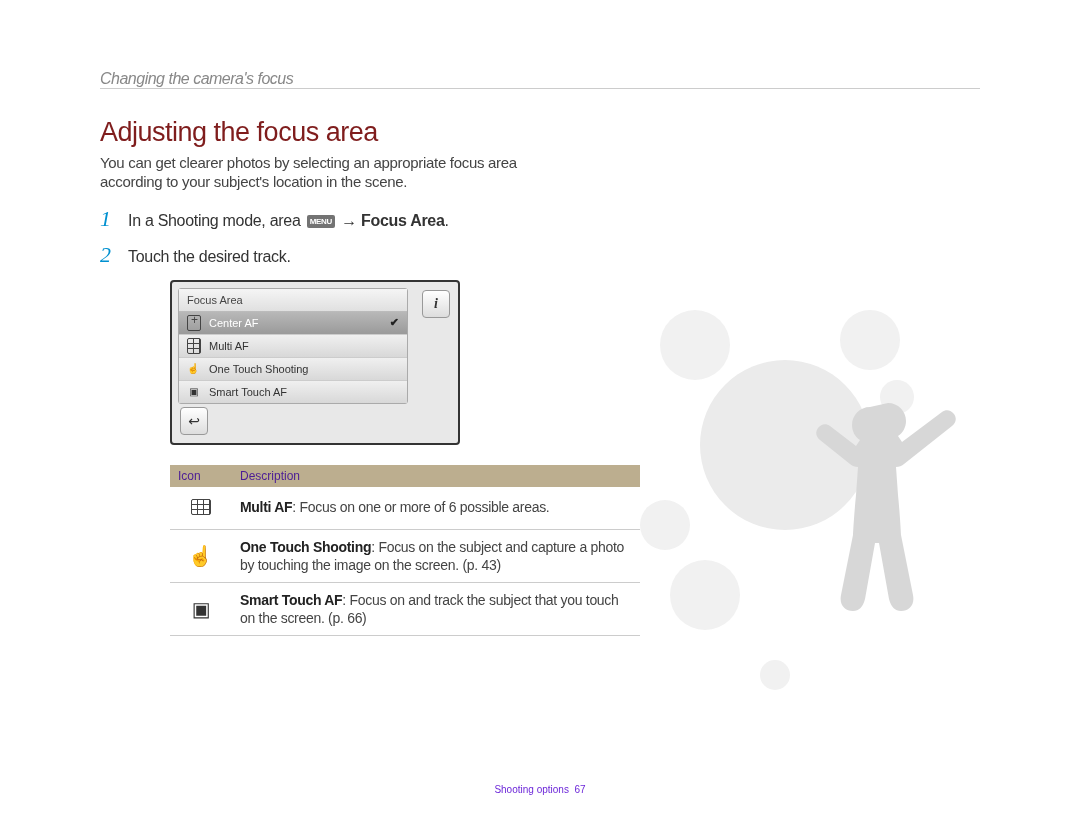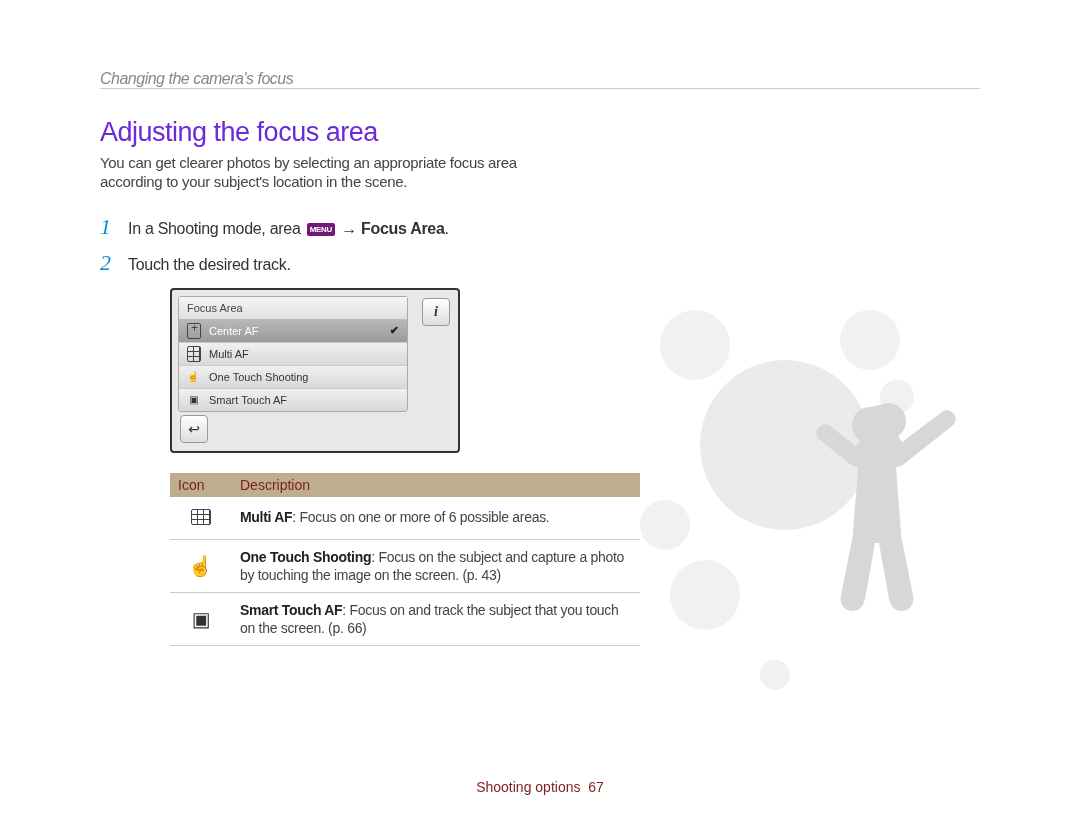--- a/index.html
+++ b/index.html
@@ -24,33 +24,33 @@
     color: #888;
     font-style: italic;
     letter-spacing: -0.5px;
   }
   hr.divider {
     border: none;
     border-top: 1px solid #ccc;
     margin: 0 0 28px 0;
   }
   .section-title {
-    color: #6d28d9;
+    color: #7f1d1d;
     font-size: 27px;
     font-weight: normal;
     margin-bottom: 6px;
     letter-spacing: -0.5px;
   }
   .intro {
     font-size: 15px;
     color: #444;
     line-height: 1.25;
     letter-spacing: -0.3px;
     max-width: 470px;
-    margin-bottom: 22px;
+    margin-bottom: 14px;
   }
   .steps {
     font-size: 16px;
     color: #333;
   }
   .step {
     display: flex;
     align-items: baseline;
     margin-bottom: 10px;
   }
@@ -61,21 +61,21 @@
     width: 28px;
     font-family: Georgia, serif;
     font-weight: 500;
   }
   .step-text {
     font-size: 16px;
     letter-spacing: -0.3px;
   }
   .menu-chip {
     display: inline-block;
-    background: #701a75;
+    background: #737373;
     color: #fff;
     font-size: 8px;
     font-weight: bold;
     padding: 2px 3px;
     border-radius: 2px;
     vertical-align: 2px;
     margin: 0 2px;
   }
   .bold { font-weight: bold; }
 
@@ -158,25 +158,25 @@
 
   
   .icon-table {
     width: 470px;
     border-collapse: collapse;
     margin-left: 70px;
     font-size: 14px;
   }
   .icon-table th {
     background: #bcae8f;
-    color: #7f1d1d;
+    color: #4c1d95;
     font-weight: normal;
     text-align: left;
     padding: 4px 8px;
-    font-size: 14px;
+    font-size: 12px;
   }
   .icon-table td {
     border-bottom: 1px solid #ccc;
     padding: 8px 8px;
     vertical-align: middle;
     line-height: 1.3;
     letter-spacing: -0.3px;
     color: #444;
   }
   .icon-table td.icon-cell {
@@ -187,22 +187,22 @@
   }
   .desc strong { font-weight: bold; color: #222; }
 
   
   .footer {
     position: absolute;
     bottom: 20px;
     left: 0;
     width: 100%;
     text-align: center;
-    font-size: 14px;
-    color: #7f1d1d;
+    font-size: 10px;
+    color: #6d28d9;
   }
 
   
   .art {
     position: absolute;
     right: 80px;
     top: 300px;
     width: 360px;
     height: 420px;
     pointer-events: none;

